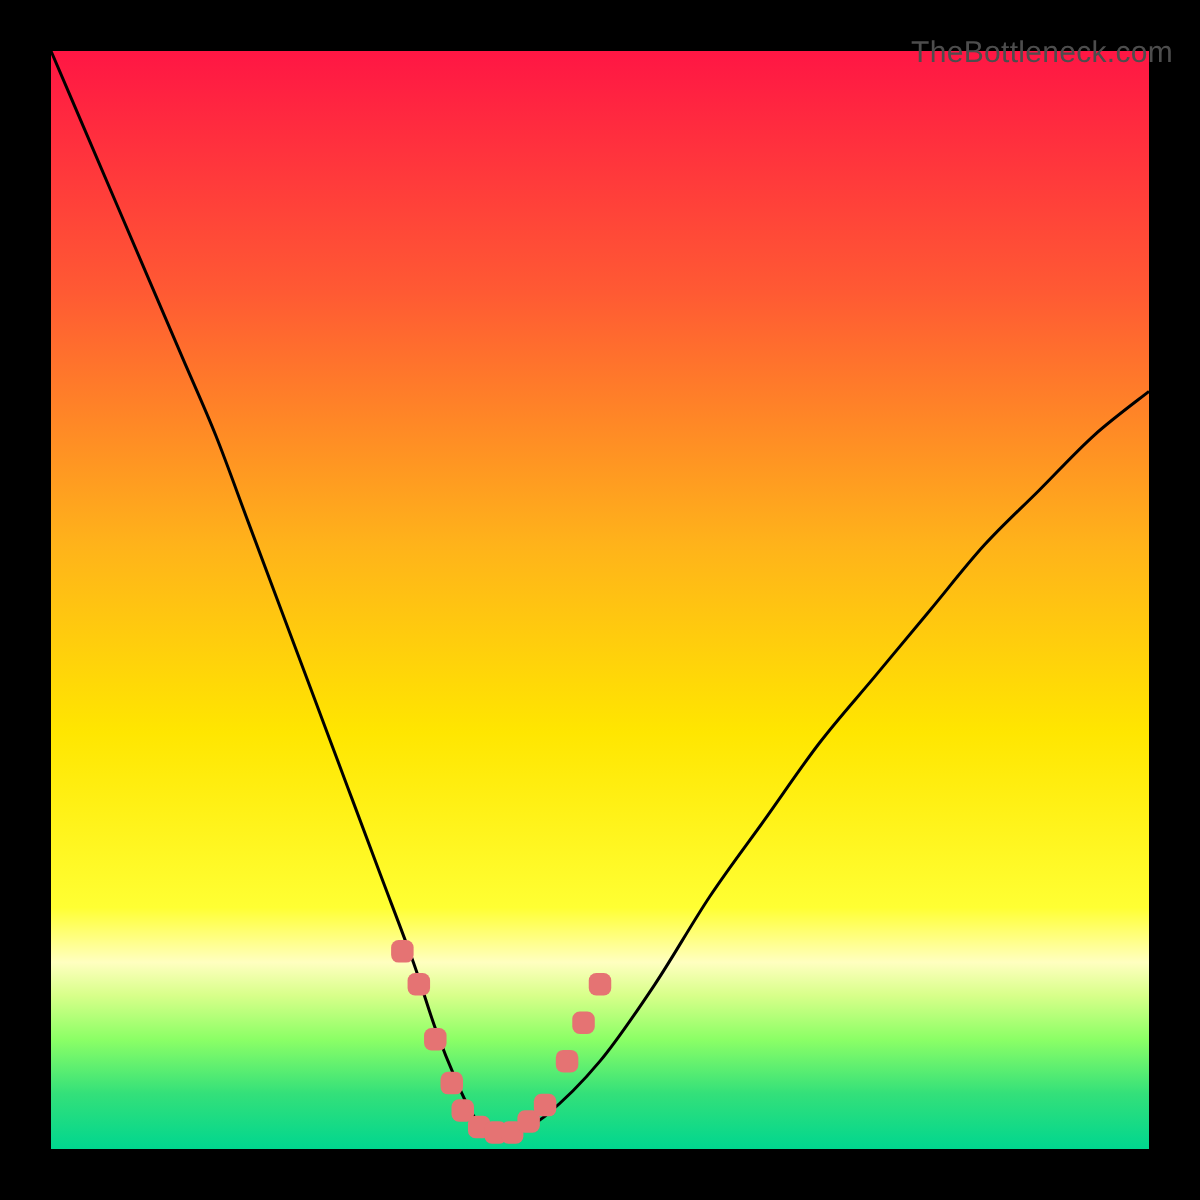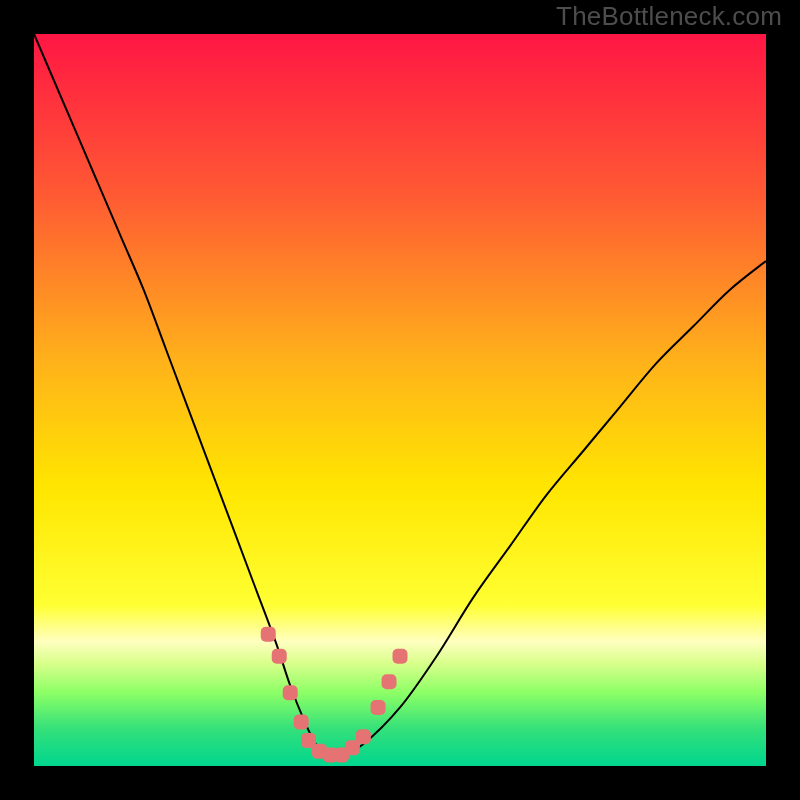--- a/index.html
+++ b/index.html
@@ -22,23 +22,23 @@
   .plot-area {
     position: absolute;
     left: 34px;
     top: 34px;
     width: 732px;
     height: 732px;
     
   }
   .watermark {
     position: absolute;
-    top: 1px;
+    top: 24px;
     right: 18px;
-    font-size: 26px;
+    font-size: 20px;
     font-weight: 500;
     color: #4d4d4d;
     letter-spacing: 0.2px;
   }
   svg.curve {
     position: absolute;
     left: 0;
     top: 0;
     width: 732px;
     height: 732px;

